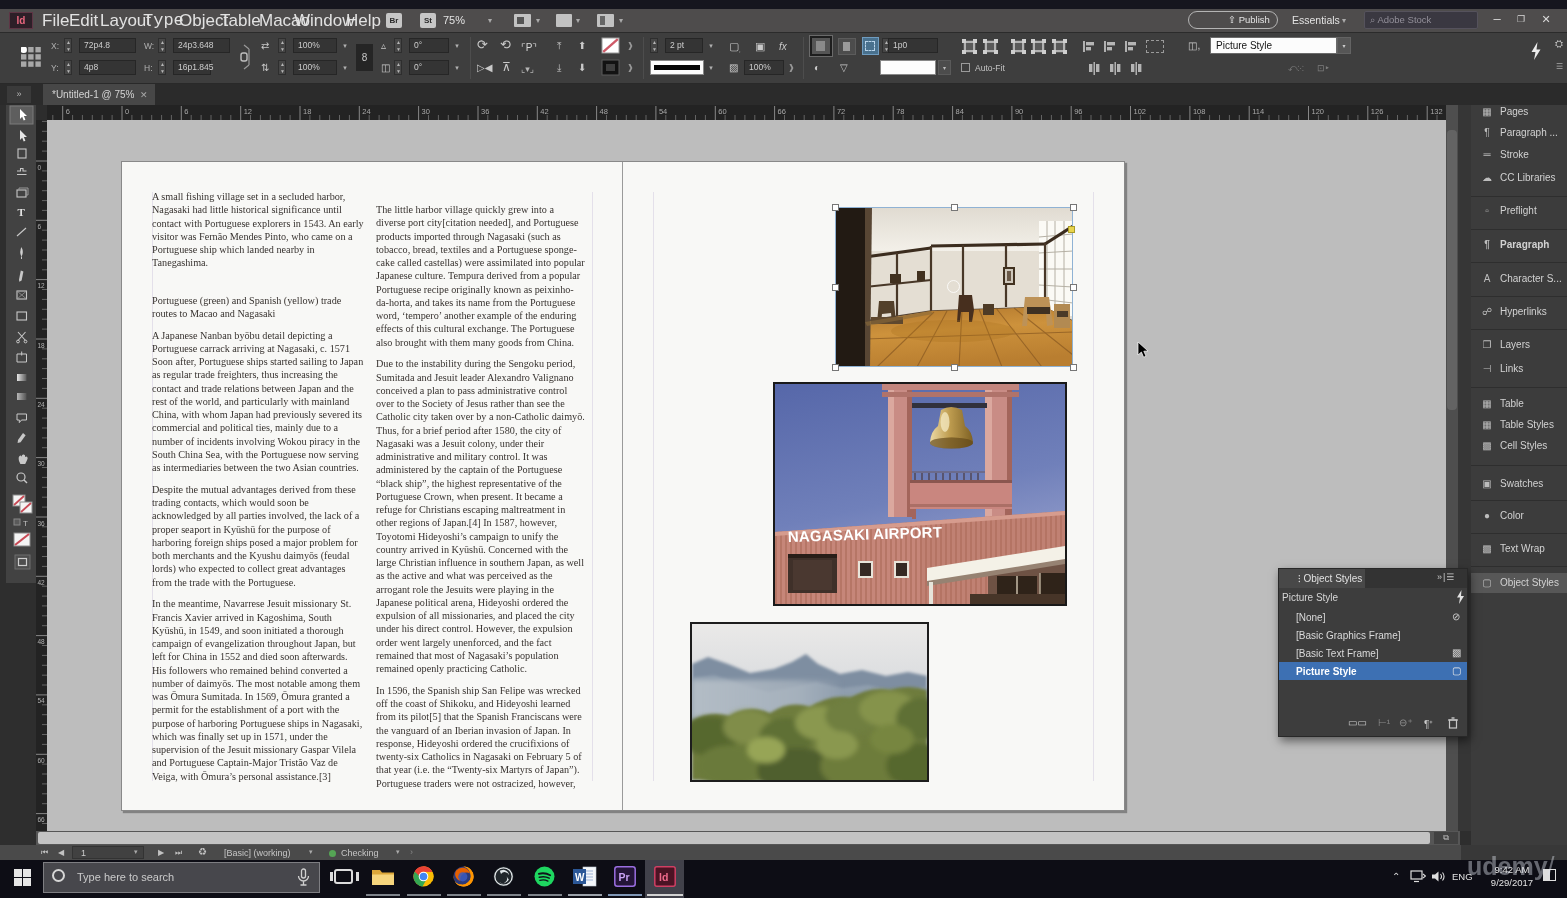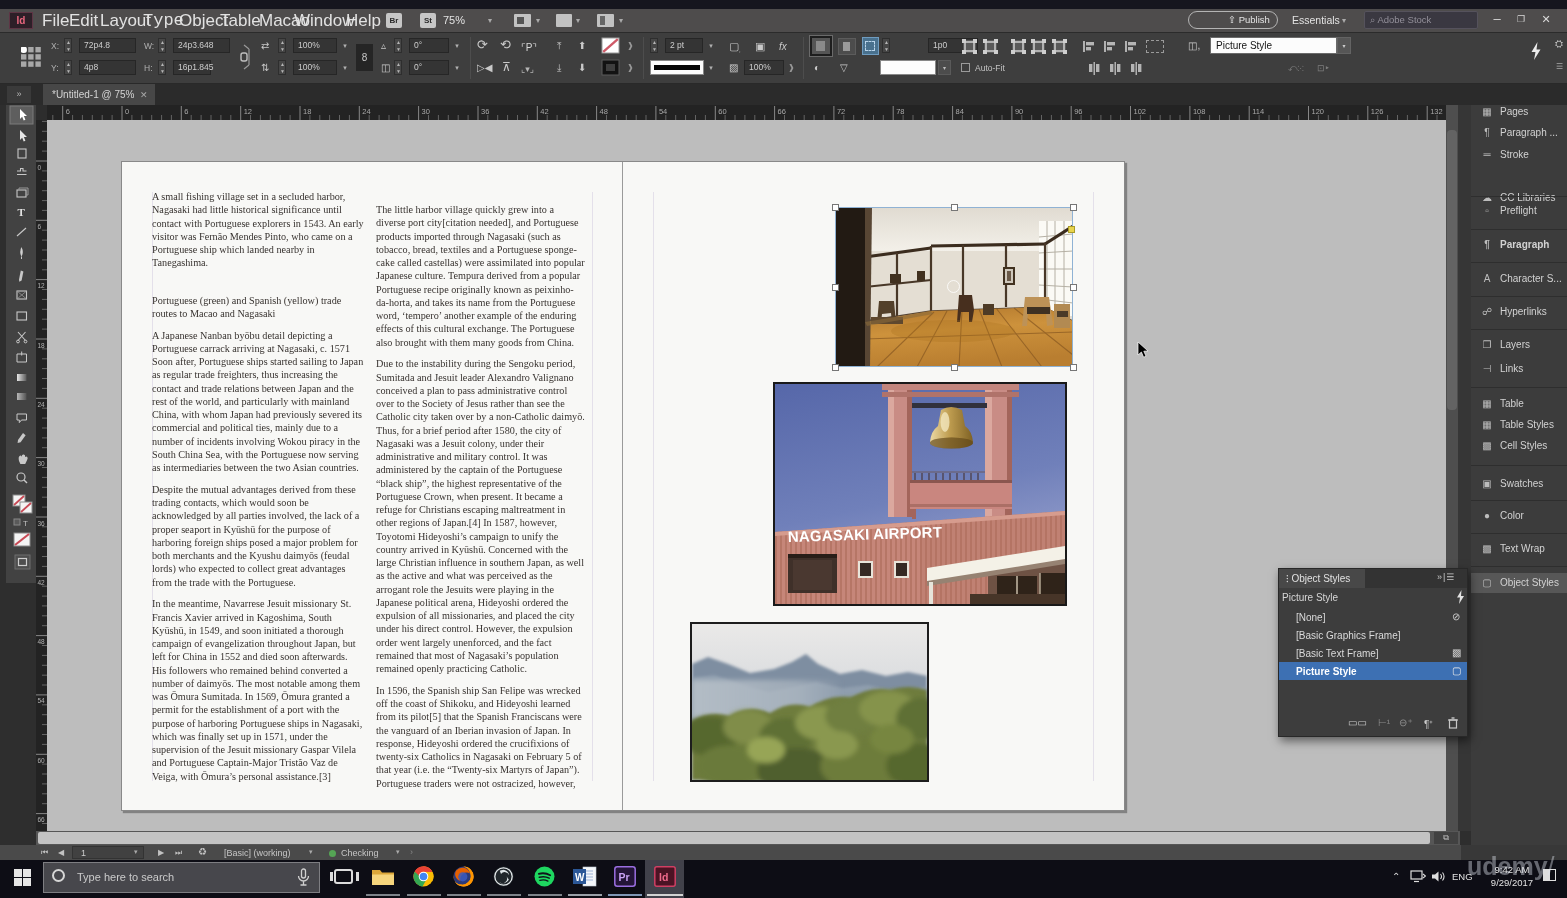--- a/index.html
+++ b/index.html
@@ -145,21 +145,21 @@
 <div class="abs" style="left:810px;top:36px;width:22px;height:20px;background:#555;border:2px solid #1e1e1e;box-shadow:0 0 0 1px #6a6a6a;"></div>
     <div class="abs" style="left:816px;top:41px;width:9px;height:10px;background:#8a8a8a;"></div>
 <div class="abs" style="left:838px;top:38px;width:18px;height:17px;background:#4c4c4c;border:1px solid #5c5c5c;"></div>
     <div class="abs" style="left:843px;top:42px;width:7px;height:9px;background:#9a9a9a;"></div>
 <div class="ic" style="left:814px;top:62px;font-size:10px;">◐</div>
 <div class="ic" style="left:840px;top:62px;font-size:10px;">▽</div>
 <div class="abs" style="left:862px;top:37px;width:17px;height:18px;background:#49718e;border:1px solid #6f9cc0;"></div>
     <div class="abs" style="left:865px;top:41px;width:10px;height:10px;border:1px dashed #b9d4ea;"></div>
 <div class="abs" style="left:882px;top:38px;width:8px;height:15px;background:#464646;border:1px solid #2e2e2e;"></div>
     <div class="abs" style="left:883px;top:39px;width:7px;height:13px;color:#b5b5b5;font-size:5px;line-height:6.5px;text-align:center;">▲<br>▼</div>
-    <div class="fld" style="left:928px;top:38px;width:50px;">1p0</div>
+    <div class="fld" style="left:888px;top:38px;width:50px;">1p0</div>
 <div class="abs" style="left:880px;top:60px;width:56px;height:15px;background:#fdfdfd;border:1px solid #888;"></div>
 <div class="abs" style="left:938px;top:60px;width:13px;height:15px;background:#4c4c4c;border:1px solid #5a5a5a;color:#bbb;font-size:6px;text-align:center;line-height:14px;">▾</div>
 <div class="abs" style="left:961px;top:63px;width:9px;height:9px;border:1px solid #9a9a9a;background:#3c3c3c;"></div>
     <div class="lbl" style="left:975px;top:63px;color:#c4c4c4;">Auto-Fit</div>
 <svg class="abs" style="left:962px;top:39px;" width="15" height="15" viewBox="0 0 15 15">
 <rect x="1" y="1" width="13" height="13" fill="#5a5a5a"></rect>
 <rect x="3" y="3" width="9" height="9" fill="none" stroke="#d8d8d8" stroke-width="1.4"></rect>
 <rect x="0" y="0" width="4" height="4" fill="#cfcfcf"></rect>
       <rect x="11" y="0" width="4" height="4" fill="#cfcfcf"></rect>
 <rect x="0" y="11" width="4" height="4" fill="#cfcfcf"></rect>
@@ -771,21 +771,21 @@
 <path d="M2 1 L2 14 L5.4 11 L7.6 16.2 L10 15.2 L7.8 10.2 L12 10 Z" fill="#000" stroke="#fff" stroke-width="0.7"></path>
 </svg>
 <div class="abs" style="left:1446px;top:105px;width:12px;height:726px;background:#4e4e4e;"></div>
 <div class="abs" style="left:1447px;top:130px;width:10px;height:280px;background:#636363;border-radius:4px;"></div>
 <div class="abs" style="left:1458px;top:105px;width:13px;height:726px;background:#363636;"></div>
 <div class="abs" style="left:1471px;top:105px;width:96px;height:740px;background:#3c3c3c;"></div>
 <div class="abs" style="left:1471px;top:573px;width:96px;height:20px;background:#575757;"></div>
 <div class="dockbtn" style="top:102px;"><span class="di">▦</span>Pages</div>
 <div class="dockbtn" style="top:123px;"><span class="di">¶</span>Paragraph ...</div>
 <div class="dockbtn" style="top:145px;"><span class="di">═</span>Stroke</div>
-<div class="dockbtn" style="top:168px;margin-top:20px;"><span class="di">☁</span>CC Libraries</div>
+<div class="dockbtn" style="top:168px;"><span class="di">☁</span>CC Libraries</div>
 <div class="dockbtn" style="top:201px;"><span class="di">▫</span>Preflight</div>
 <div class="dockbtn" style="top:235px;font-weight:bold;"><span class="di">¶</span>Paragraph</div>
 <div class="dockbtn" style="top:269px;"><span class="di">A</span>Character S...</div>
 <div class="dockbtn" style="top:302px;"><span class="di">☍</span>Hyperlinks</div>
 <div class="dockbtn" style="top:335px;"><span class="di">❐</span>Layers</div>
 <div class="dockbtn" style="top:359px;"><span class="di">⊣</span>Links</div>
 <div class="dockbtn" style="top:394px;"><span class="di">▦</span>Table</div>
 <div class="dockbtn" style="top:415px;"><span class="di">▦</span>Table Styles</div>
 <div class="dockbtn" style="top:436px;"><span class="di">▩</span>Cell Styles</div>
 <div class="dockbtn" style="top:474px;"><span class="di">▣</span>Swatches</div>
@@ -797,21 +797,21 @@
 <div class="abs" style="left:1471px;top:262px;width:96px;height:1px;background:#2e2e2e;"></div>
 <div class="abs" style="left:1471px;top:296px;width:96px;height:1px;background:#2e2e2e;"></div>
 <div class="abs" style="left:1471px;top:329px;width:96px;height:1px;background:#2e2e2e;"></div>
 <div class="abs" style="left:1471px;top:387px;width:96px;height:1px;background:#2e2e2e;"></div>
 <div class="abs" style="left:1471px;top:465px;width:96px;height:1px;background:#2e2e2e;"></div>
 <div class="abs" style="left:1471px;top:500px;width:96px;height:1px;background:#2e2e2e;"></div>
 <div class="abs" style="left:1471px;top:533px;width:96px;height:1px;background:#2e2e2e;"></div>
 <div class="abs" style="left:1471px;top:566px;width:96px;height:1px;background:#2e2e2e;"></div>
 <div class="abs" style="left:1278px;top:568px;width:190px;height:169px;background:#3d3d3d;box-shadow:2px 4px 9px rgba(0,0,0,0.5);border:1px solid #282828;"></div>
 <div class="abs" style="left:1279px;top:569px;width:188px;height:19px;background:#333333;"></div>
-<div class="abs" style="left:1279px;top:569px;width:86px;height:19px;background:#484848;color:#e0e0e0;font-size:10px;line-height:19px;padding-left:7px;">⁝ Object Styles</div>
+<div class="abs" style="left:1279px;top:569px;width:86px;height:19px;background:#484848;color:#e0e0e0;font-size:10px;line-height:19px;padding-left:19px;">⁝ Object Styles</div>
 <div class="abs" style="left:1437px;top:572px;width:32px;height:14px;color:#c8c8c8;font-size:9px;letter-spacing:1px;">»|☰</div>
 <div class="abs" style="left:1282px;top:592px;color:#d6d6d6;font-size:10px;">Picture Style</div>
 <svg class="abs" style="left:1456px;top:590px;" width="9" height="14" viewBox="0 0 9 14">
 <path d="M5.5 0 L1 7.5 L4 7.5 L3 14 L8 6 L5 6 Z" fill="#e2e2e2"></path>
     </svg>
 <div class="abs" style="left:1279px;top:662px;width:188px;height:18px;background:#3d70b3;"></div>
 <div class="abs" style="left:1296px;top:612px;color:#dadada;font-size:10px;">[None]</div>
 <div class="abs" style="left:1296px;top:630px;color:#dadada;font-size:10px;">[Basic Graphics Frame]</div>
 <div class="abs" style="left:1296px;top:648px;color:#dadada;font-size:10px;">[Basic Text Frame]</div>
 <div class="abs" style="left:1296px;top:666px;color:#fff;font-size:10px;font-weight:bold;">Picture Style</div>

